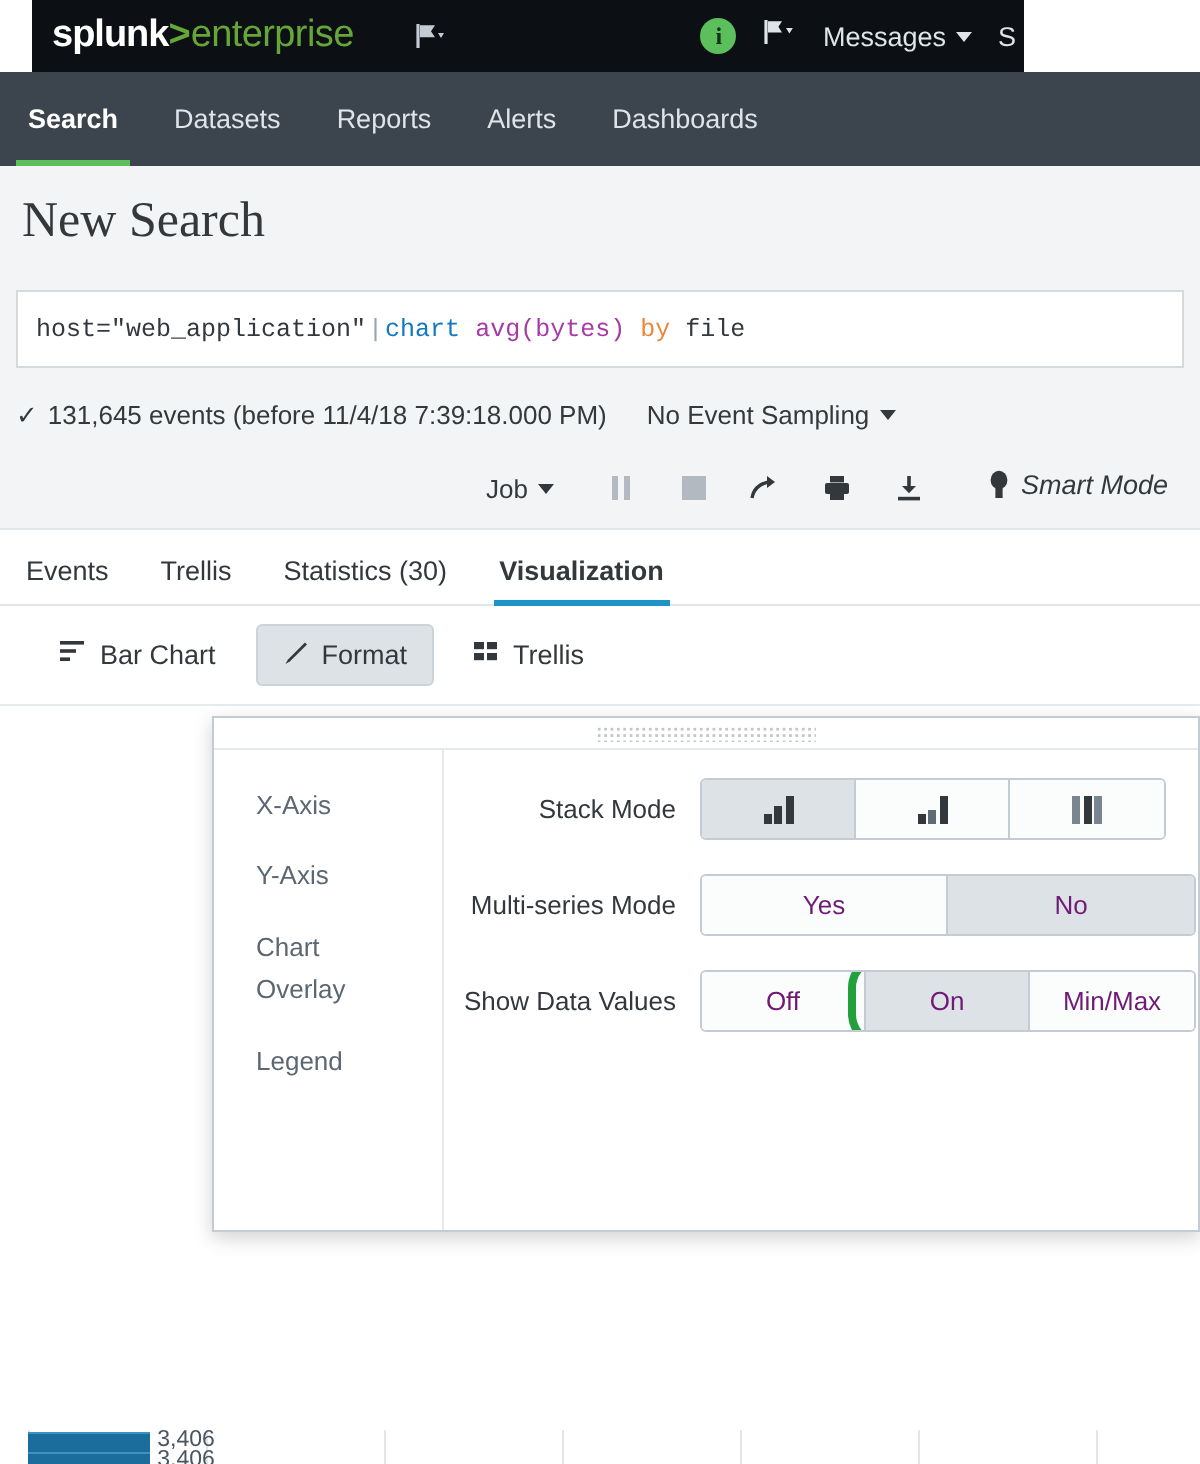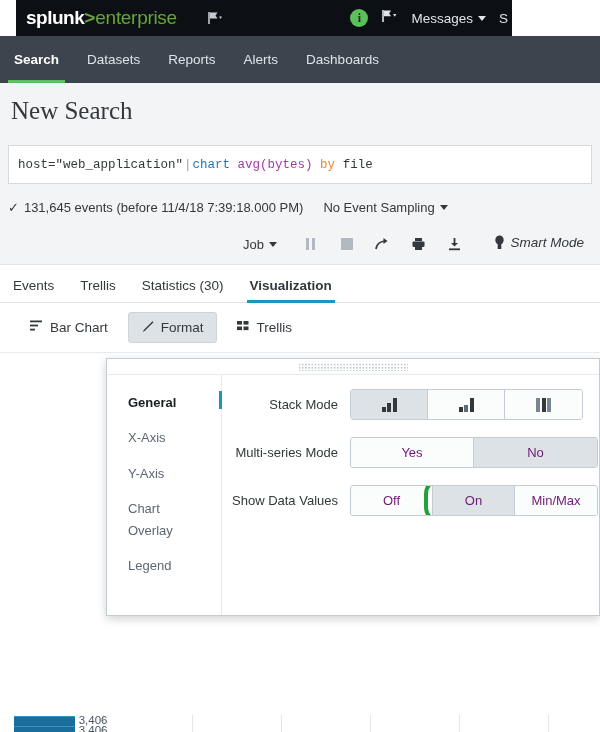--- a/index.html
+++ b/index.html
@@ -355,21 +355,20 @@
       </div>
 
   </div>
 
   <div class="popup">
     <div class="popup-handle">
       <div class="dots"></div>
     </div>
     <div class="popup-body">
       <div class="popup-nav">
-        <div class="pnav-item active"><span>General</span></div>
         <div class="pnav-item"><span>X-Axis</span></div>
         <div class="pnav-item"><span>Y-Axis</span></div>
         <div class="pnav-item">
             <span style="display:block;max-width:58px">Chart Overlay</span>
           </div>
         <div class="pnav-item"><span>Legend</span></div>
       </div>
       <div class="popup-main">
 
         <div class="frow">

